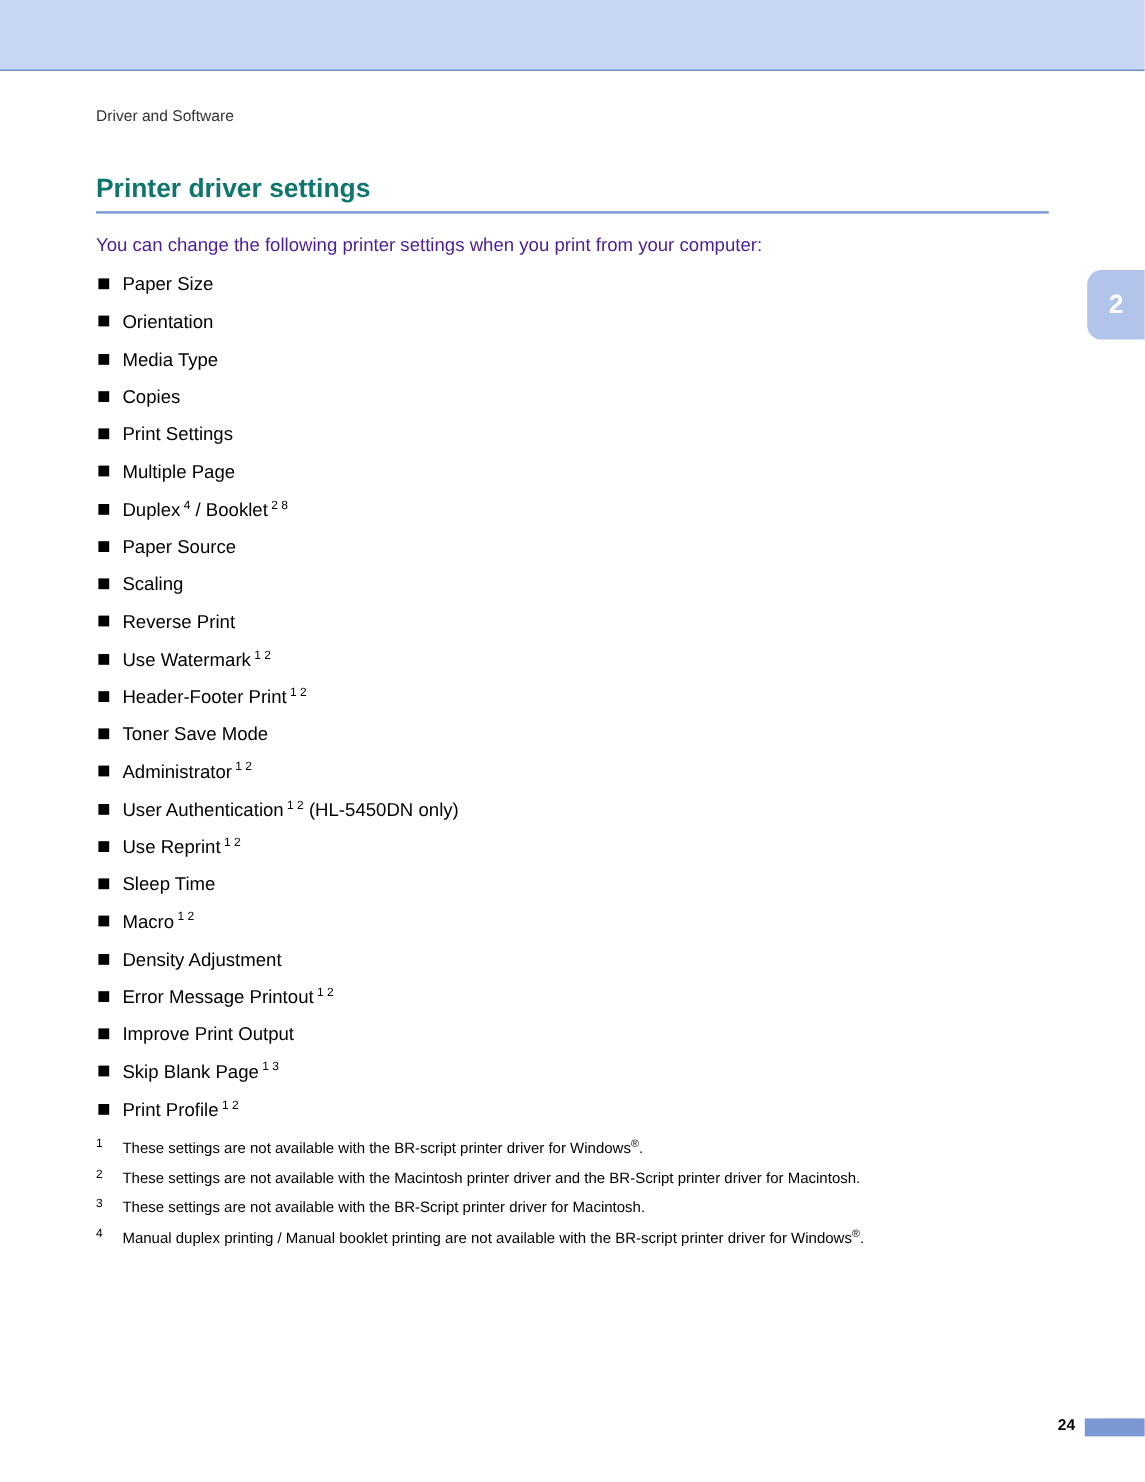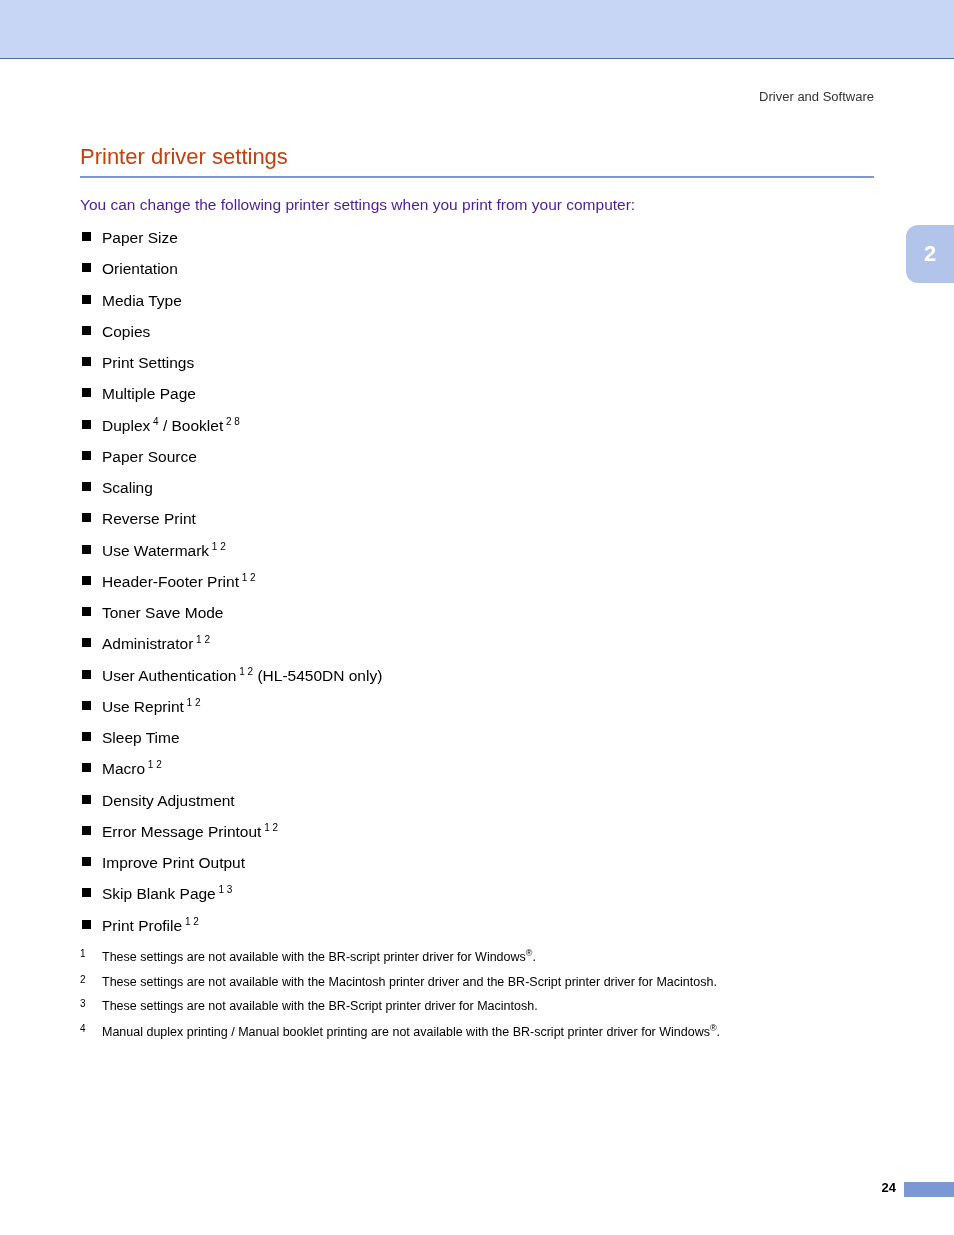--- a/index.html
+++ b/index.html
@@ -25,26 +25,25 @@
       height: 1px;
       background: #4a6db0;
     }
     .content {
       padding: 30px 80px 0 80px;
     }
     .breadcrumb {
       font-size: 13px;
       color: #333;
       margin-bottom: 40px;
-      text-align: right;
     }
     .heading {
       font-size: 22px;
-      font-weight: normal;
-      color: #c2410c;
+      font-weight: bold;
+      color: #0f766e;
       margin-bottom: 6px;
     }
     .heading-underline {
       height: 2px;
       background: #7b97d4;
       width: 100%;
       margin-bottom: 18px;
     }
     .intro {
       font-size: 15.5px;

